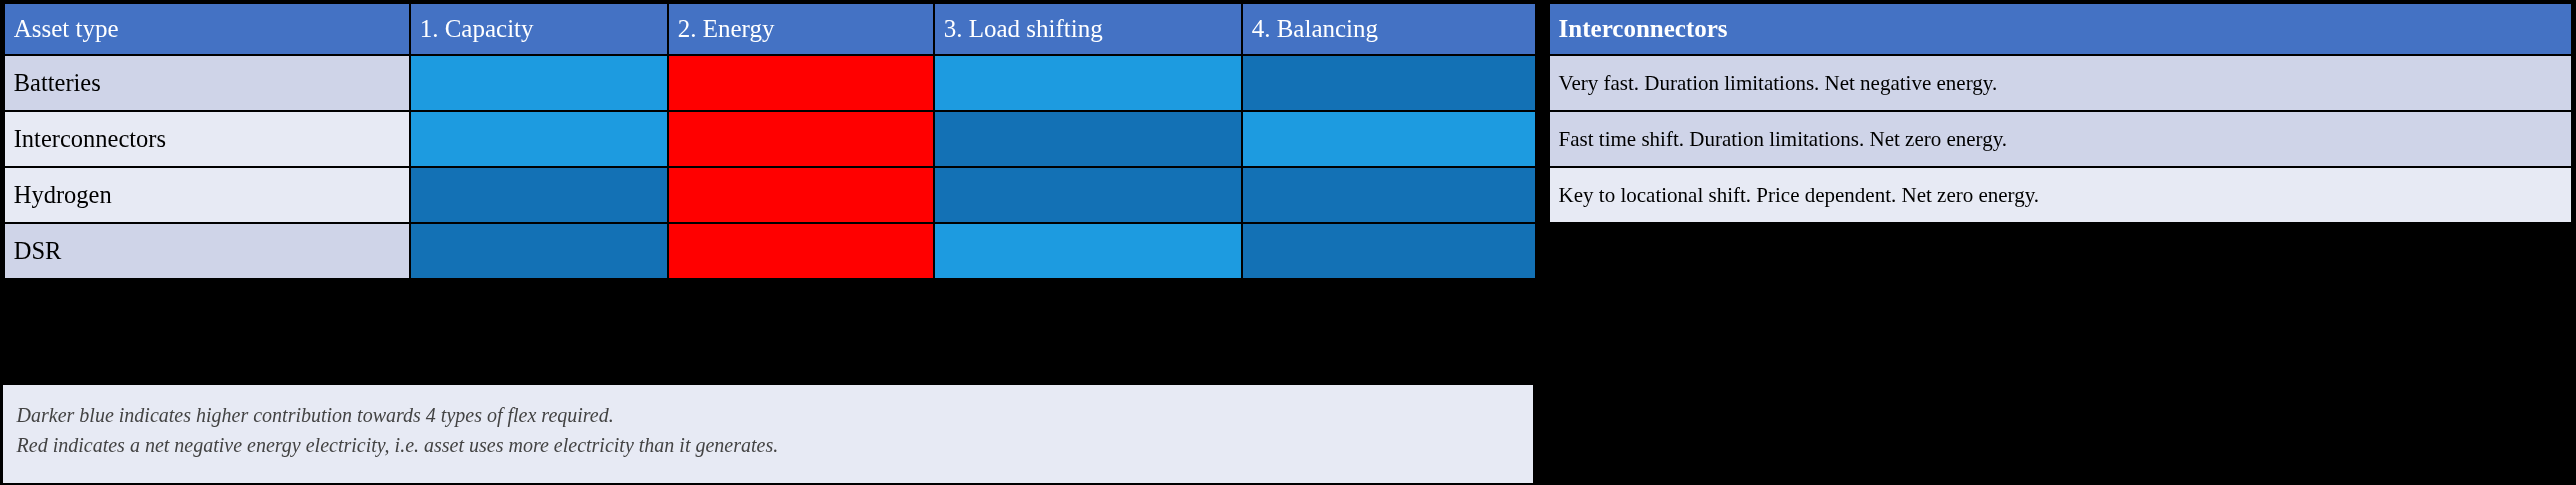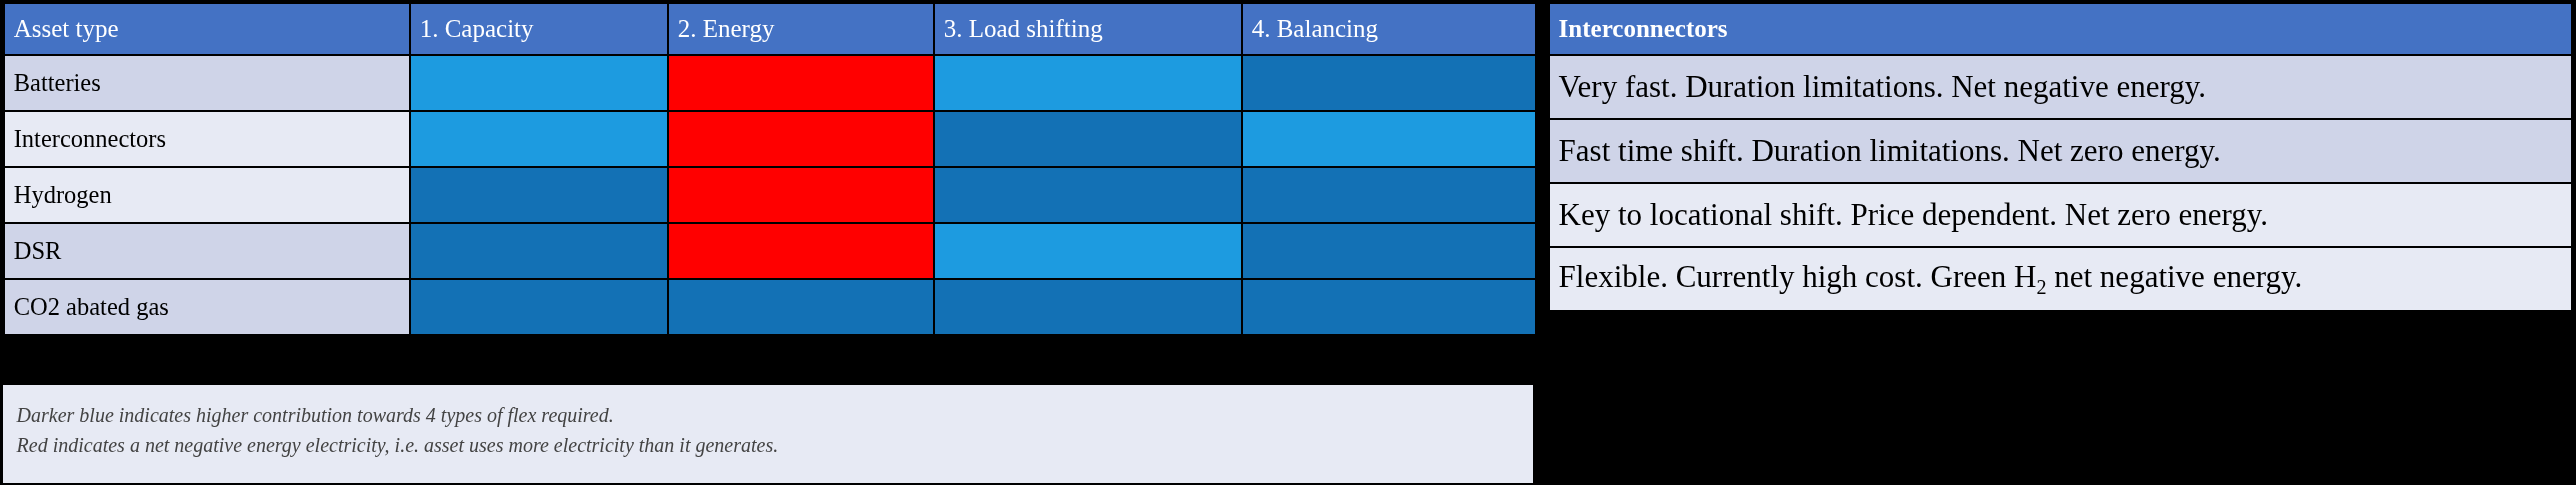--- a/index.html
+++ b/index.html
@@ -32,21 +32,21 @@
 
   
   #considerations-panel{left:1548px;top:2.4px;width:1025px;height:364px;}
   .ctable{width:100%;border-collapse:separate;border-spacing:2.4px 2.4px;table-layout:fixed;}
   .ctable th,.ctable td{padding:0;}
   th.chdr{
     background:#4472C4;color:#fff;font-weight:bold;font-size:25px;text-align:left;
     height:50px;vertical-align:middle;padding-left:8.6px;box-sizing:border-box;white-space:nowrap;
   }
   td.consider{
-    font-size:31px;color:#000;height:62px;vertical-align:middle;
+    font-size:21px;color:#000;height:54px;vertical-align:middle;
     padding-left:8.6px;box-sizing:border-box;white-space:nowrap;
   }
   td.consider.odd{background:#CFD4E8;}
   td.consider.even{background:#E7EAF4;}
   sub{font-size:0.65em;vertical-align:sub;}
 </style>
 </head>
 <body>
 
 <div class="panel" id="matrix-panel">
@@ -89,27 +89,20 @@
           <td class="swatch" style="background: rgb(19, 113, 181);"></td>
           <td class="swatch" style="background: rgb(19, 113, 181);"></td>
         </tr>
         <tr>
           <td class="asset odd">DSR</td>
           <td class="swatch" style="background: rgb(19, 113, 181);"></td>
           <td class="swatch" style="background: rgb(255, 0, 0);"></td>
           <td class="swatch" style="background: rgb(29, 155, 224);"></td>
           <td class="swatch" style="background: rgb(19, 113, 181);"></td>
         </tr>
-        <tr>
-          <td class="asset odd">CO2 abated gas</td>
-          <td class="swatch" style="background: rgb(19, 113, 181);"></td>
-          <td class="swatch" style="background: rgb(19, 113, 181);"></td>
-          <td class="swatch" style="background: rgb(19, 113, 181);"></td>
-          <td class="swatch" style="background: rgb(19, 113, 181);"></td>
-        </tr>
       </tbody>
   </table>
 </div>
 
 <div class="panel" id="footnote-panel">
   <div class="fn-inner">
     <div class="fn-line">Darker blue indicates higher contribution towards 4 types of flex required.</div>
     <div class="fn-line">Red indicates a net negative energy electricity, i.e. asset uses more electricity than it generates.</div>
   </div>
 </div>
@@ -124,19 +117,16 @@
     <tbody id="considerations-body">
         <tr>
           <td class="consider odd">Very fast. Duration limitations. Net negative energy.</td>
         </tr>
         <tr>
           <td class="consider odd">Fast time shift. Duration limitations. Net zero energy.</td>
         </tr>
         <tr>
           <td class="consider even">Key to locational shift. Price dependent. Net zero energy.</td>
         </tr>
-        <tr>
-          <td class="consider even">Flexible. Currently high cost. Green H<sub>2</sub> net negative energy.</td>
-        </tr>
       </tbody>
   </table>
 </div>
 
 
 </body></html>

